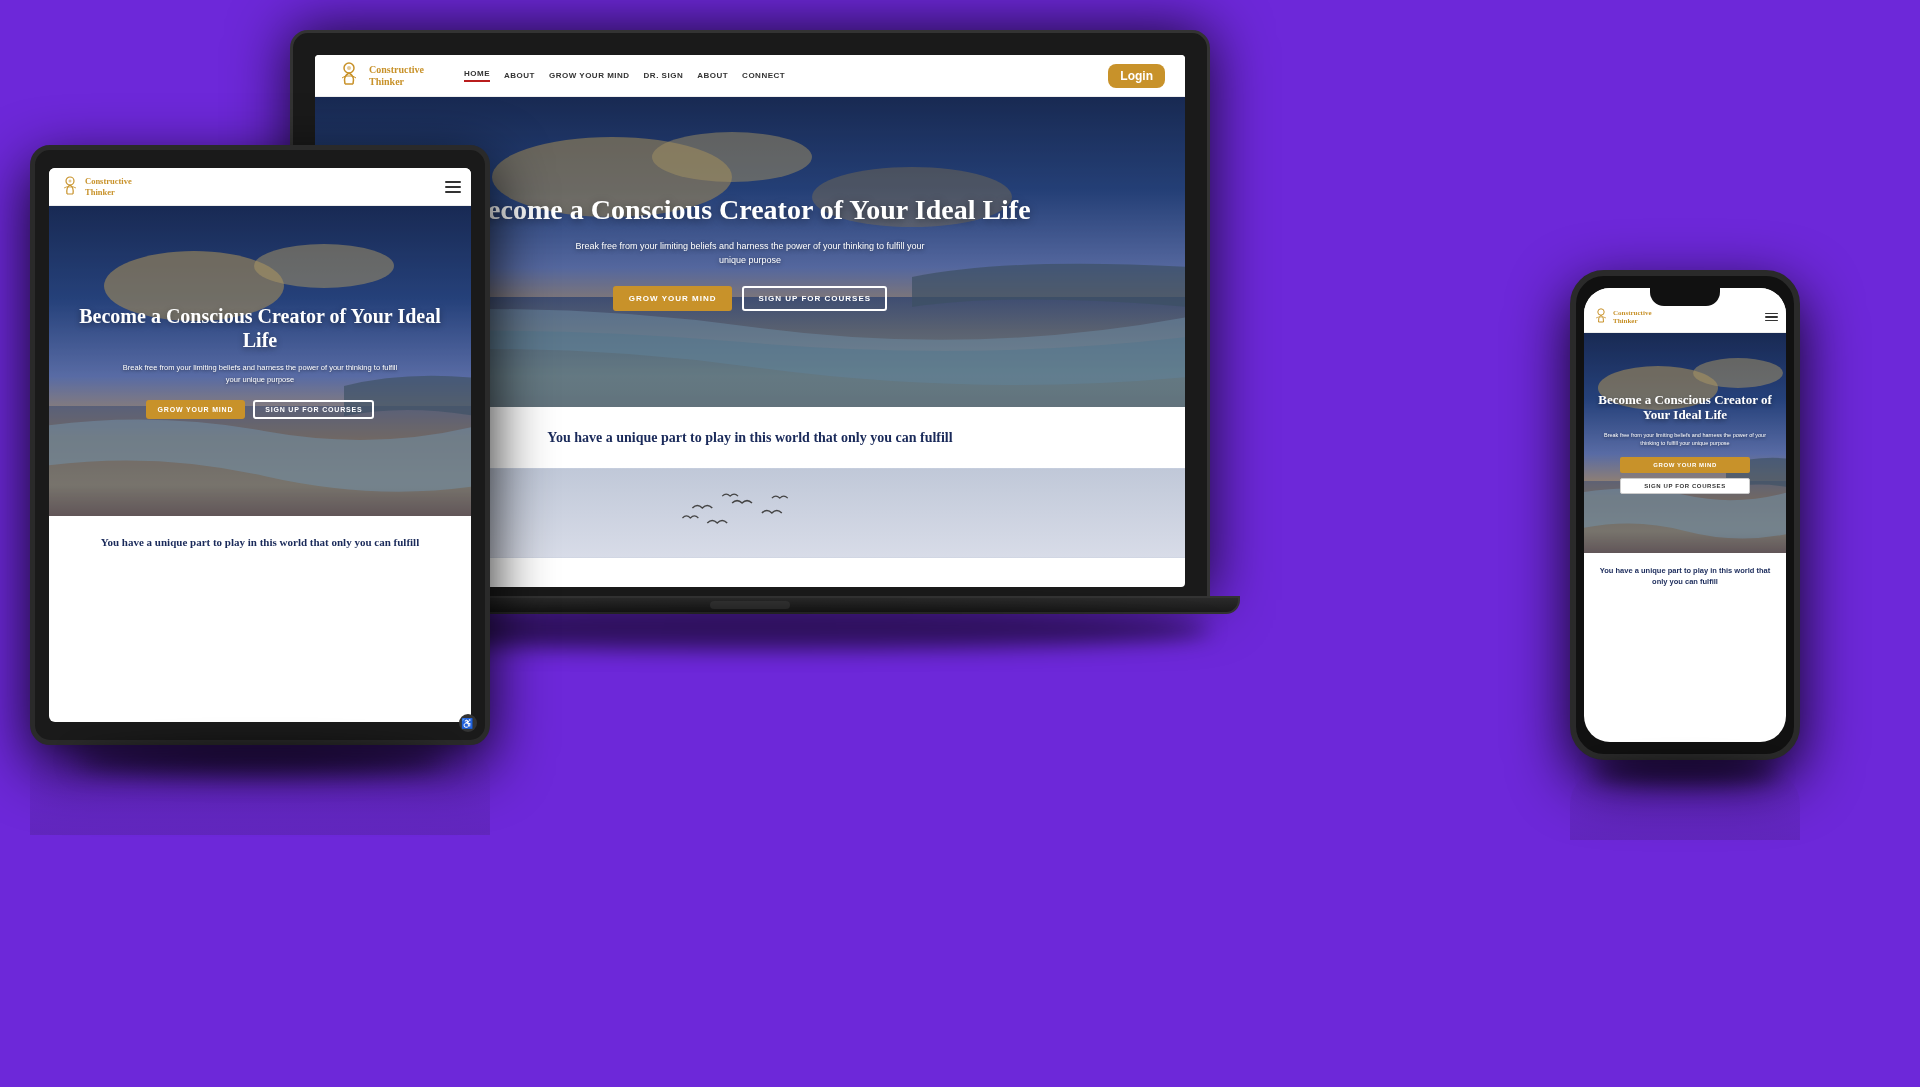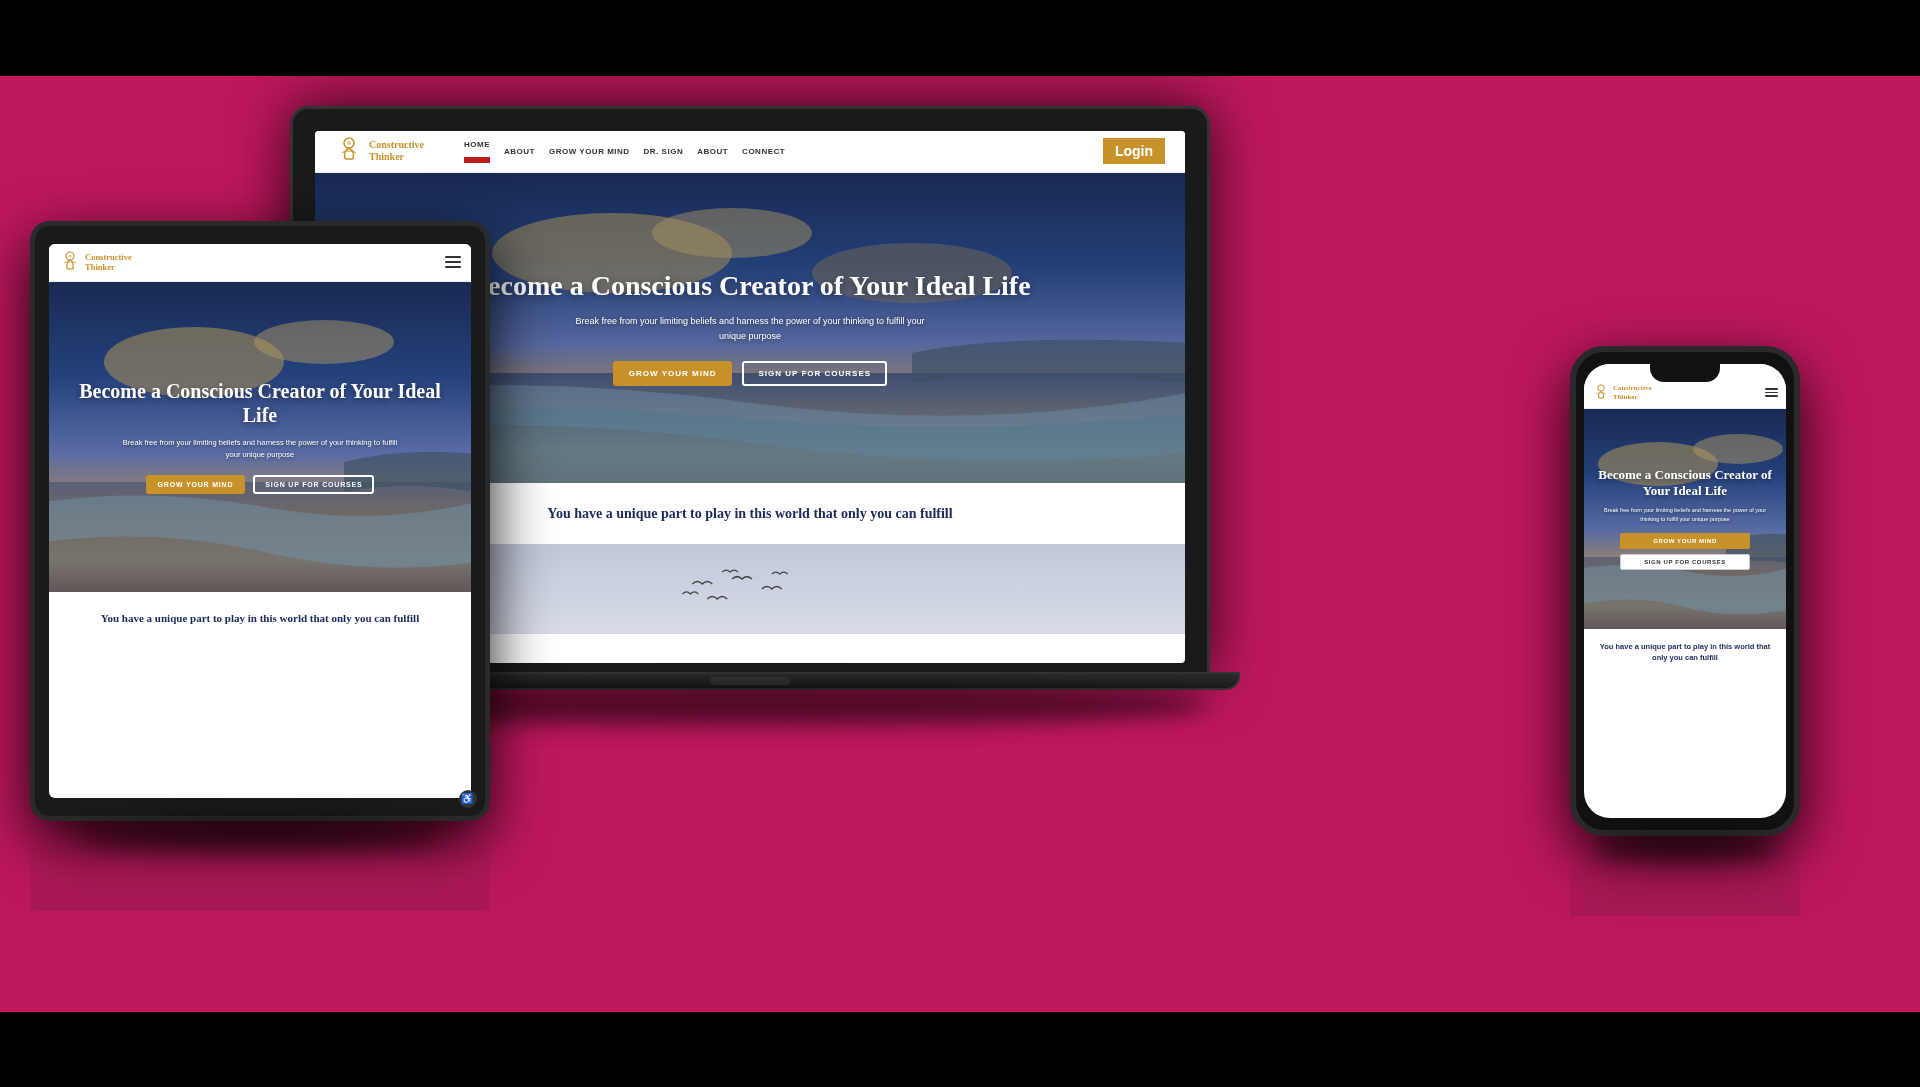--- a/index.html
+++ b/index.html
@@ -11,22 +11,22 @@
       font-family: 'Georgia', serif;
       display: flex;
       align-items: center;
       justify-content: center;
       position: relative;
     }
 
     .scene {
       position: relative;
       width: 1920px;
-      height: 936px;
-      background: #be185d;
+      height: 1087px;
+      background: #6d28d9;
     }
 
     
     .laptop {
       position: absolute;
       left: 290px;
       top: 30px;
       width: 920px;
       height: 640px;
     }
@@ -115,30 +115,30 @@
     .nav-link {
       font-size: 8px;
       color: #333;
       text-decoration: none;
       font-family: sans-serif;
       letter-spacing: 0.5px;
       font-weight: 600;
     }
     .nav-link.active {
       color: #333;
-      border-bottom: 6px solid #b91c1c;
-      padding-bottom: 8px;
+      border-bottom: 2px solid #b91c1c;
+      padding-bottom: 2px;
     }
     .nav-login {
       background: #c8922a;
       color: #fff;
       border: none;
       padding: 5px 12px;
-      border-radius: 0;
-      font-size: 14px;
+      border-radius: 8px;
+      font-size: 12px;
       font-family: sans-serif;
       font-weight: 600;
       margin-left: auto;
     }
 
     
     .hero {
       position: relative;
       height: 310px;
       overflow: hidden;

